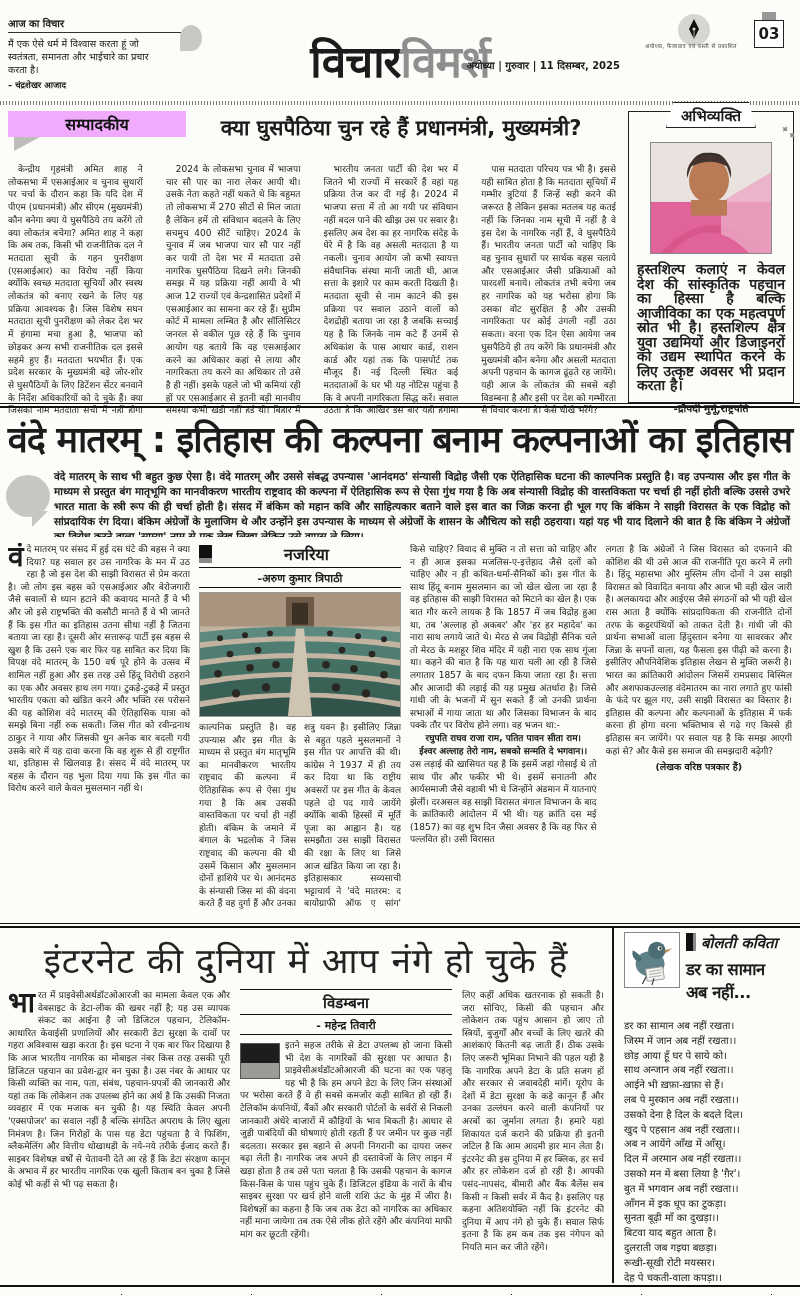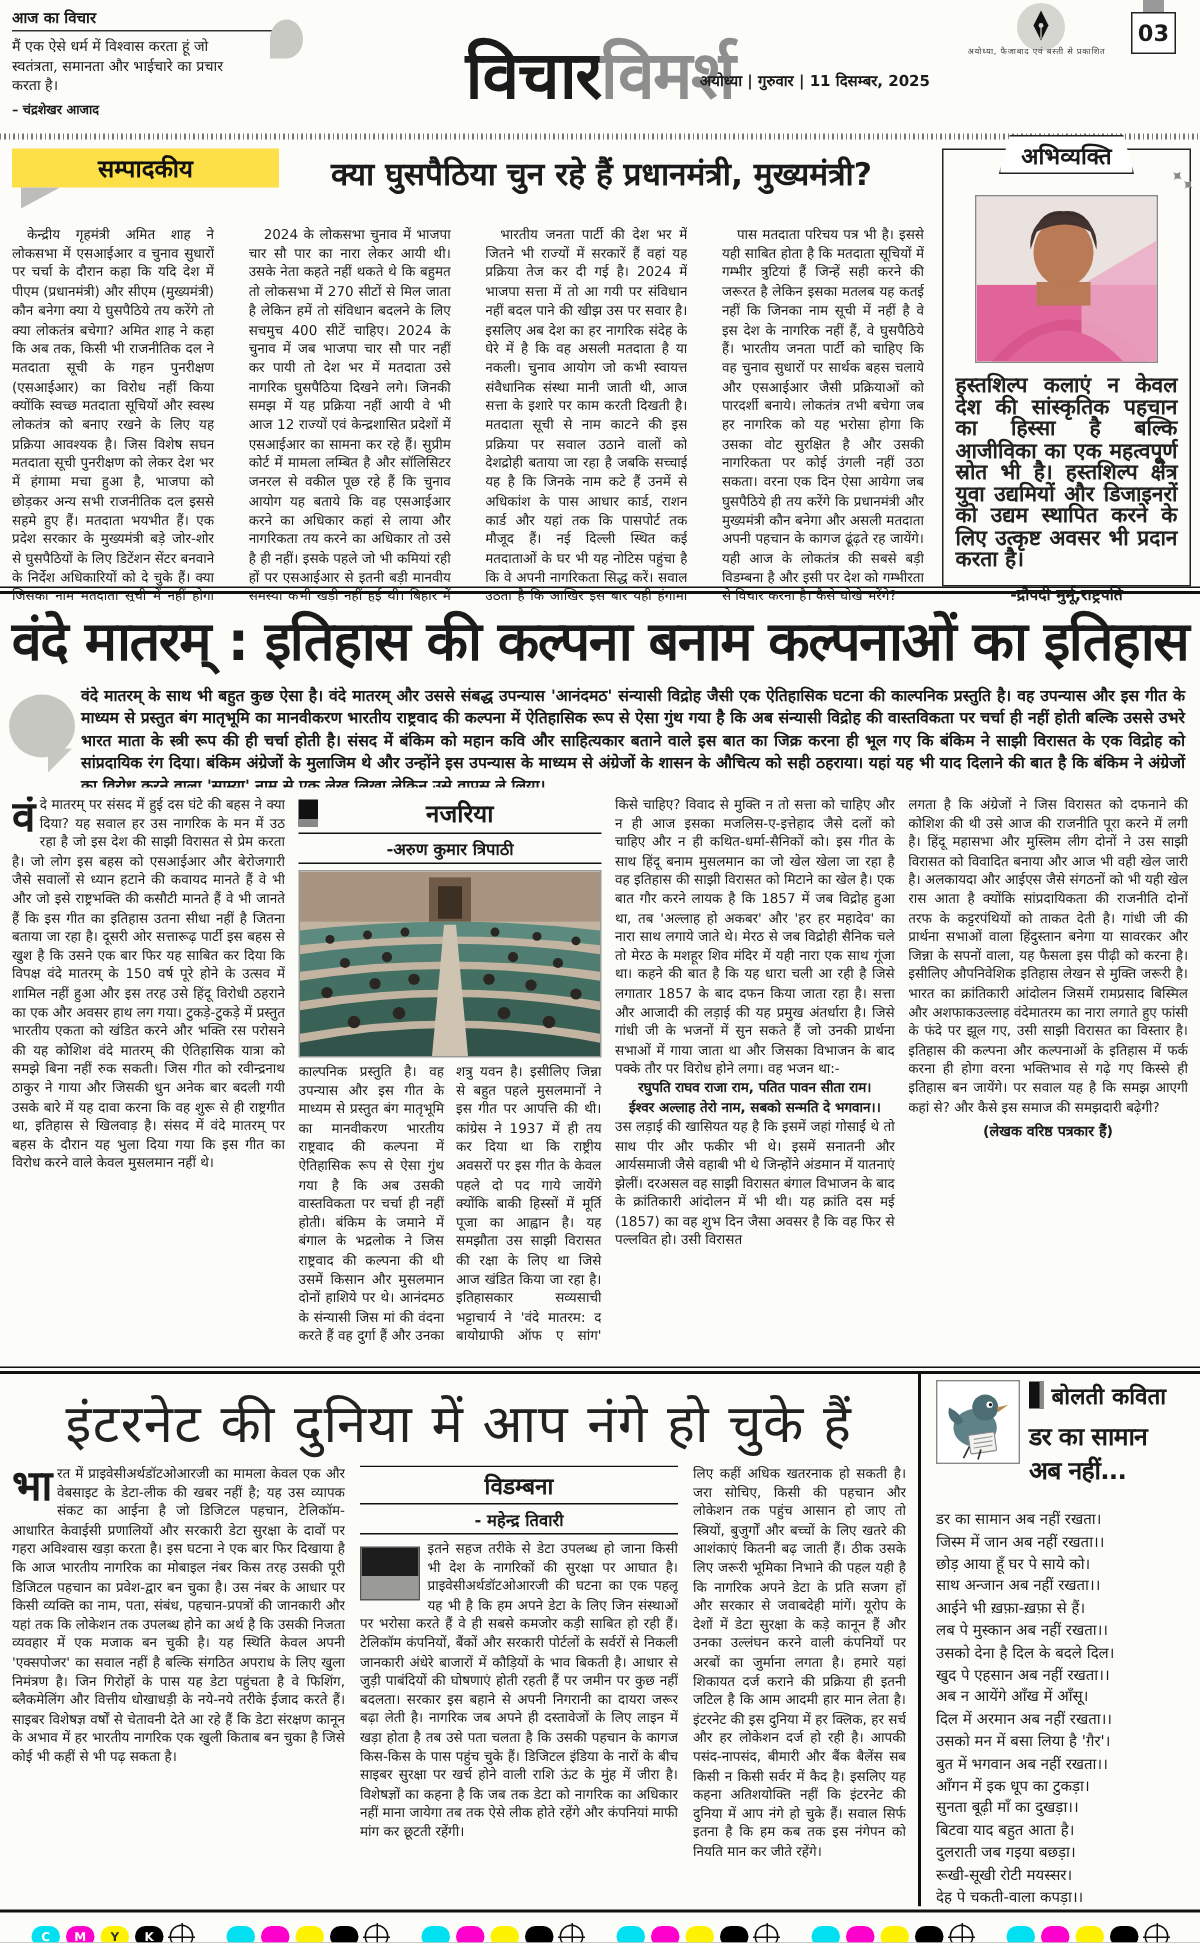--- a/index.html
+++ b/index.html
@@ -2,21 +2,21 @@
 <html lang="hi"><head>
 <meta charset="utf-8">
 <style>
   * { margin:0; padding:0; box-sizing:border-box; }
   body { background:#777; font-family:"DejaVu Sans", sans-serif; }
   .page {
     width:800px; height:1295px; margin:0 auto; position:relative;
     background:#fcfcf9; color:#1b1b1b; overflow:hidden;
   }
   
-  .masthead { position:relative; height:95px; }
+  .masthead { position:relative; height:95px;margin-top:12px; }
   .thought { position:absolute; left:8px; top:4px; width:200px; }
   .thought-label { font-size:10px; font-weight:bold; }
   .thought-rule { border-top:1.5px solid #333; margin:2px 0 4px 0; position:relative; width:180px; }
   .thought-rule::after { content:""; position:absolute; right:-14px; top:-8px; width:22px; height:26px;
       background:#c9c9c4; border-radius:50% 50% 50% 0; }
   .thought-text { font-size:9.5px; line-height:13px; width:160px; font-family:"DejaVu Serif", serif; }
   .thought-author { font-size:8.5px; font-weight:bold; margin-top:3px; }
   .mast-title { position:absolute; left:0; right:0; top:18px; text-align:center; font-size:44px;
       font-weight:bold; letter-spacing:-1px; }
   .mast-title .t2 { color:#8e8e8e; }
@@ -30,21 +30,21 @@
   .nib-badge svg { width:18px; height:22px; }
   .pageno-box { position:absolute; right:6px; top:8px; width:30px; height:28px; border:1.5px solid #222;
       background:#fff; font-size:15px; font-weight:bold; display:flex; align-items:center; justify-content:center; }
   .pageno-tab { position:absolute; right:14px; top:0; width:14px; height:8px; background:#999; }
   .dotted-rule { position:absolute; left:0; right:0; bottom:2px; height:4px;
       background:repeating-linear-gradient(90deg,#777 0 1px,transparent 1px 3px); }
   
   .top-section { height:296px; display:flex; padding:4px 6px 0 8px; }
   .editorial { width:608px; flex:0 0 608px; }
   .ed-head { display:flex; align-items:flex-start; height:36px; }
-  .ed-label { width:178px; height:26px; background:#fde047; color:#111; font-weight:bold; font-size:16px;
+  .ed-label { width:178px; height:26px; background:#f0abfc; color:#111; font-weight:bold; font-size:16px;
       display:flex; align-items:center; justify-content:center; position:relative; }
   .ed-label::after { content:""; position:absolute; left:6px; bottom:-14px; width:0; height:0;
       border-top:14px solid #bdbdb9; border-right:26px solid transparent; }
   .ed-headline { flex:1; text-align:center; font-size:21px; font-weight:bold; padding-top:2px; }
   .ed-body { display:flex; gap:23px; height:250px; margin-top:16px; }
   .colx { flex:1; font-size:9px; line-height:12.7px; text-align:justify; overflow:hidden; text-indent:10px; }
   
   .abhi { flex:1; margin-left:12px; border:1.5px solid #222; position:relative; padding:20px 8px 4px 8px; }
   .abhi-tab { position:absolute; top:-10px; left:50%; transform:translateX(-50%); background:#fff;
       border:1px solid #222; padding:2px 14px; font-size:15px; font-weight:bold; white-space:nowrap;
@@ -95,21 +95,21 @@
   .vid-byline { font-size:11px; font-weight:bold; border-bottom:1px solid #111; padding:2px 0; }
   .inline-img { float:left; width:40px; height:36px; margin:4px 5px 2px 0;
       background:linear-gradient(180deg,#1d1d1d 55%,#9a9a96 55%); border:1px solid #555; }
   
   .poem-box { flex:1; border-left:2px solid #111; padding:4px 4px 0 10px; }
   .poem-head { display:flex; gap:6px; }
   .bird-box { width:56px; height:56px; border:1px solid #888; background:#fff; flex:0 0 56px; }
   .poem-head-right { flex:1; }
   .poem-label-row { display:flex; align-items:center; gap:5px; }
   .poem-bar { width:10px; height:18px; background:#111; border-right:3px solid #8a8a8a; }
-  .poem-label { font-size:15px; font-weight:bold; }
+  .poem-label { font-size:15px; font-weight:bold;font-style:italic; }
   .poem-title { font-size:16.5px; font-weight:bold; margin-top:5px; letter-spacing:-0.5px; }
   .poem-lines { margin-top:16px; font-size:10px; line-height:14.8px; }
   
   .reg-strip { height:34px; border-top:2.5px solid #111; margin-top:2px; display:flex;
       align-items:center; justify-content:space-around; padding:0 10px; }
   .reg-group { display:flex; align-items:center; gap:4px; }
   .dot { width:19px; height:14px; border-radius:7px; font-size:8px; font-weight:bold;
       display:flex; align-items:center; justify-content:center; }
   .dot.c { background:#00e0f0; color:#fff; }
   .dot.m { background:#ff00cc; color:#fff; }

